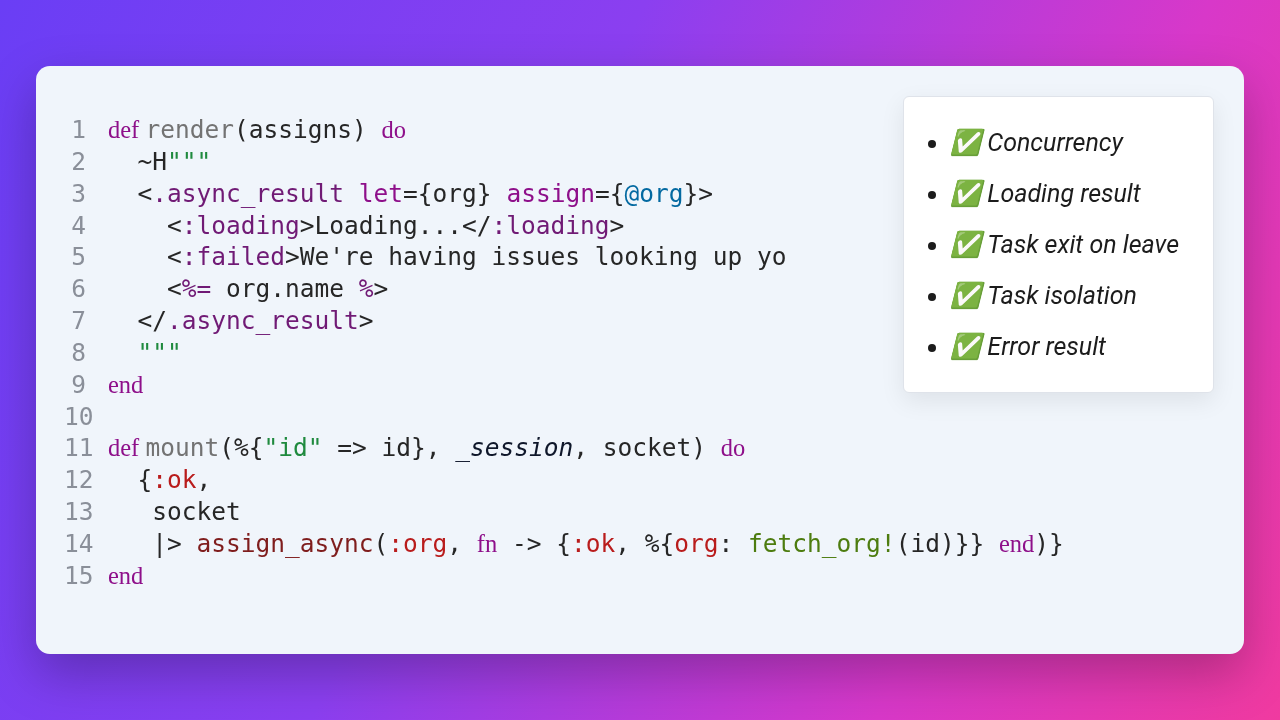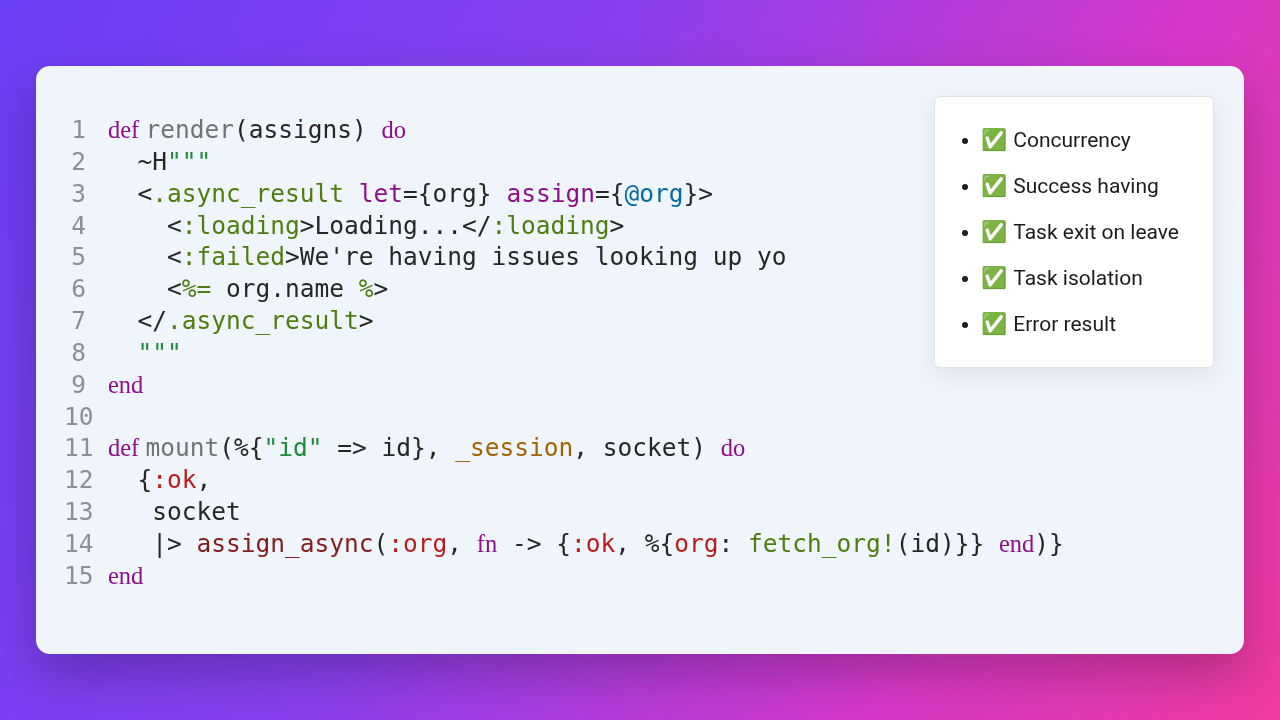--- a/index.html
+++ b/index.html
@@ -33,57 +33,58 @@
     color: #8a8f99;
     user-select: none;
     padding-right: 22px;
     flex: none;
   }
   .tok-kw    { color: #8e0f8a; font-family: Liberation Serif, serif; }   
   .tok-fn    { color: #737373; }   
   .tok-var   { color: #262626; }
   .tok-atom  { color: #b91c1c; }   
   .tok-str   { color: #1f8a3e; }
-  .tok-tag   { color: #4d7c0f; }   
+  .tok-tag   { color: #701a75; }   
   .tok-attr  { color: #8e0f8a; }   
-  .tok-param { color: #a16207; }
+  .tok-param { color: #0f172a; font-style: italic; }
   .tok-op    { color: #262626; }
   .tok-brkt  { color: #262626; }
   .tok-call  { color: #4d7c0f; }
   .tok-id    { color: #0369a1; } 
   .tok-pipe  { color: #262626; }
   .tok-assign-async { color: #7f1d1d; }
 
   .checklist {
     position: absolute;
     top: 30px;
     right: 30px;
     background: #ffffff;
     border: 1px solid #dfe3ea;
     border-radius: 6px;
     box-shadow: 0 8px 24px rgba(0,0,0,0.08);
     padding: 20px 34px 20px 24px;
     font-family: -apple-system, BlinkMacSystemFont, "Segoe UI", Roboto, sans-serif;
-    font-size: 21px;
+    font-size: 25px;
     color: #1c1c1c;
+    font-style: italic;
   }
   .checklist ul { list-style: disc; padding-left: 22px; }
   .checklist li { padding: 11px 0; }
   .check { color: #2abb2a; margin-right: 6px; }
 </style>
 </head>
 <body>
 
 <div class="card">
 
   <div class="code" id="code-block"><div class="line"><span class="ln">1</span><span><span class="tok-kw">def </span><span class="tok-fn">render</span><span class="tok-brkt">(</span><span class="tok-var">assigns</span><span class="tok-brkt">) </span><span class="tok-kw">do</span></span></div><div class="line"><span class="ln">2</span><span><span class="tok-var">  ~H</span><span class="tok-str">"""</span></span></div><div class="line"><span class="ln">3</span><span><span class="tok-var">  </span><span class="tok-brkt">&lt;</span><span class="tok-tag">.async_result </span><span class="tok-attr">let</span><span class="tok-op">=</span><span class="tok-brkt">{</span><span class="tok-var">org</span><span class="tok-brkt">} </span><span class="tok-attr">assign</span><span class="tok-op">=</span><span class="tok-brkt">{</span><span class="tok-id">@org</span><span class="tok-brkt">}&gt;</span></span></div><div class="line"><span class="ln">4</span><span><span class="tok-var">    </span><span class="tok-brkt">&lt;</span><span class="tok-tag">:loading</span><span class="tok-brkt">&gt;</span><span class="tok-var">Loading...</span><span class="tok-brkt">&lt;/</span><span class="tok-tag">:loading</span><span class="tok-brkt">&gt;</span></span></div><div class="line"><span class="ln">5</span><span><span class="tok-var">    </span><span class="tok-brkt">&lt;</span><span class="tok-tag">:failed</span><span class="tok-brkt">&gt;</span><span class="tok-var">We're having issues looking up yo</span></span></div><div class="line"><span class="ln">6</span><span><span class="tok-var">    </span><span class="tok-brkt">&lt;</span><span class="tok-tag">%= </span><span class="tok-var">org.name </span><span class="tok-tag">%</span><span class="tok-brkt">&gt;</span></span></div><div class="line"><span class="ln">7</span><span><span class="tok-var">  </span><span class="tok-brkt">&lt;/</span><span class="tok-tag">.async_result</span><span class="tok-brkt">&gt;</span></span></div><div class="line"><span class="ln">8</span><span><span class="tok-var">  </span><span class="tok-str">"""</span></span></div><div class="line"><span class="ln">9</span><span><span class="tok-kw">end</span></span></div><div class="line"><span class="ln">10</span><span><span class="tok-var"></span></span></div><div class="line"><span class="ln">11</span><span><span class="tok-kw">def </span><span class="tok-fn">mount</span><span class="tok-brkt">(%{</span><span class="tok-str">"id"</span><span class="tok-op"> =&gt; </span><span class="tok-var">id</span><span class="tok-brkt">}, </span><span class="tok-param">_session</span><span class="tok-brkt">, </span><span class="tok-var">socket</span><span class="tok-brkt">) </span><span class="tok-kw">do</span></span></div><div class="line"><span class="ln">12</span><span><span class="tok-var">  </span><span class="tok-brkt">{</span><span class="tok-atom">:ok</span><span class="tok-brkt">,</span></span></div><div class="line"><span class="ln">13</span><span><span class="tok-var">   socket</span></span></div><div class="line"><span class="ln">14</span><span><span class="tok-var">   </span><span class="tok-pipe">|&gt; </span><span class="tok-assign-async">assign_async</span><span class="tok-brkt">(</span><span class="tok-atom">:org</span><span class="tok-brkt">, </span><span class="tok-kw">fn</span><span class="tok-op"> -&gt; </span><span class="tok-brkt">{</span><span class="tok-atom">:ok</span><span class="tok-brkt">, %{</span><span class="tok-atom">org</span><span class="tok-brkt">: </span><span class="tok-call">fetch_org!</span><span class="tok-brkt">(</span><span class="tok-var">id</span><span class="tok-brkt">)}} </span><span class="tok-kw">end</span><span class="tok-brkt">)}</span></span></div><div class="line"><span class="ln">15</span><span><span class="tok-kw">end</span></span></div></div>
 
   <div class="checklist">
     <ul id="checklist-ul">
         <li><span class="check">✅</span><span>Concurrency</span></li>
-        <li><span class="check">✅</span><span>Success having</span></li>
+        <li><span class="check">✅</span><span>Loading result</span></li>
         <li><span class="check">✅</span><span>Task exit on leave</span></li>
         <li><span class="check">✅</span><span>Task isolation</span></li>
         <li><span class="check">✅</span><span>Error result</span></li>
       </ul>
   </div>
 
 </div>
 
 </body></html>

